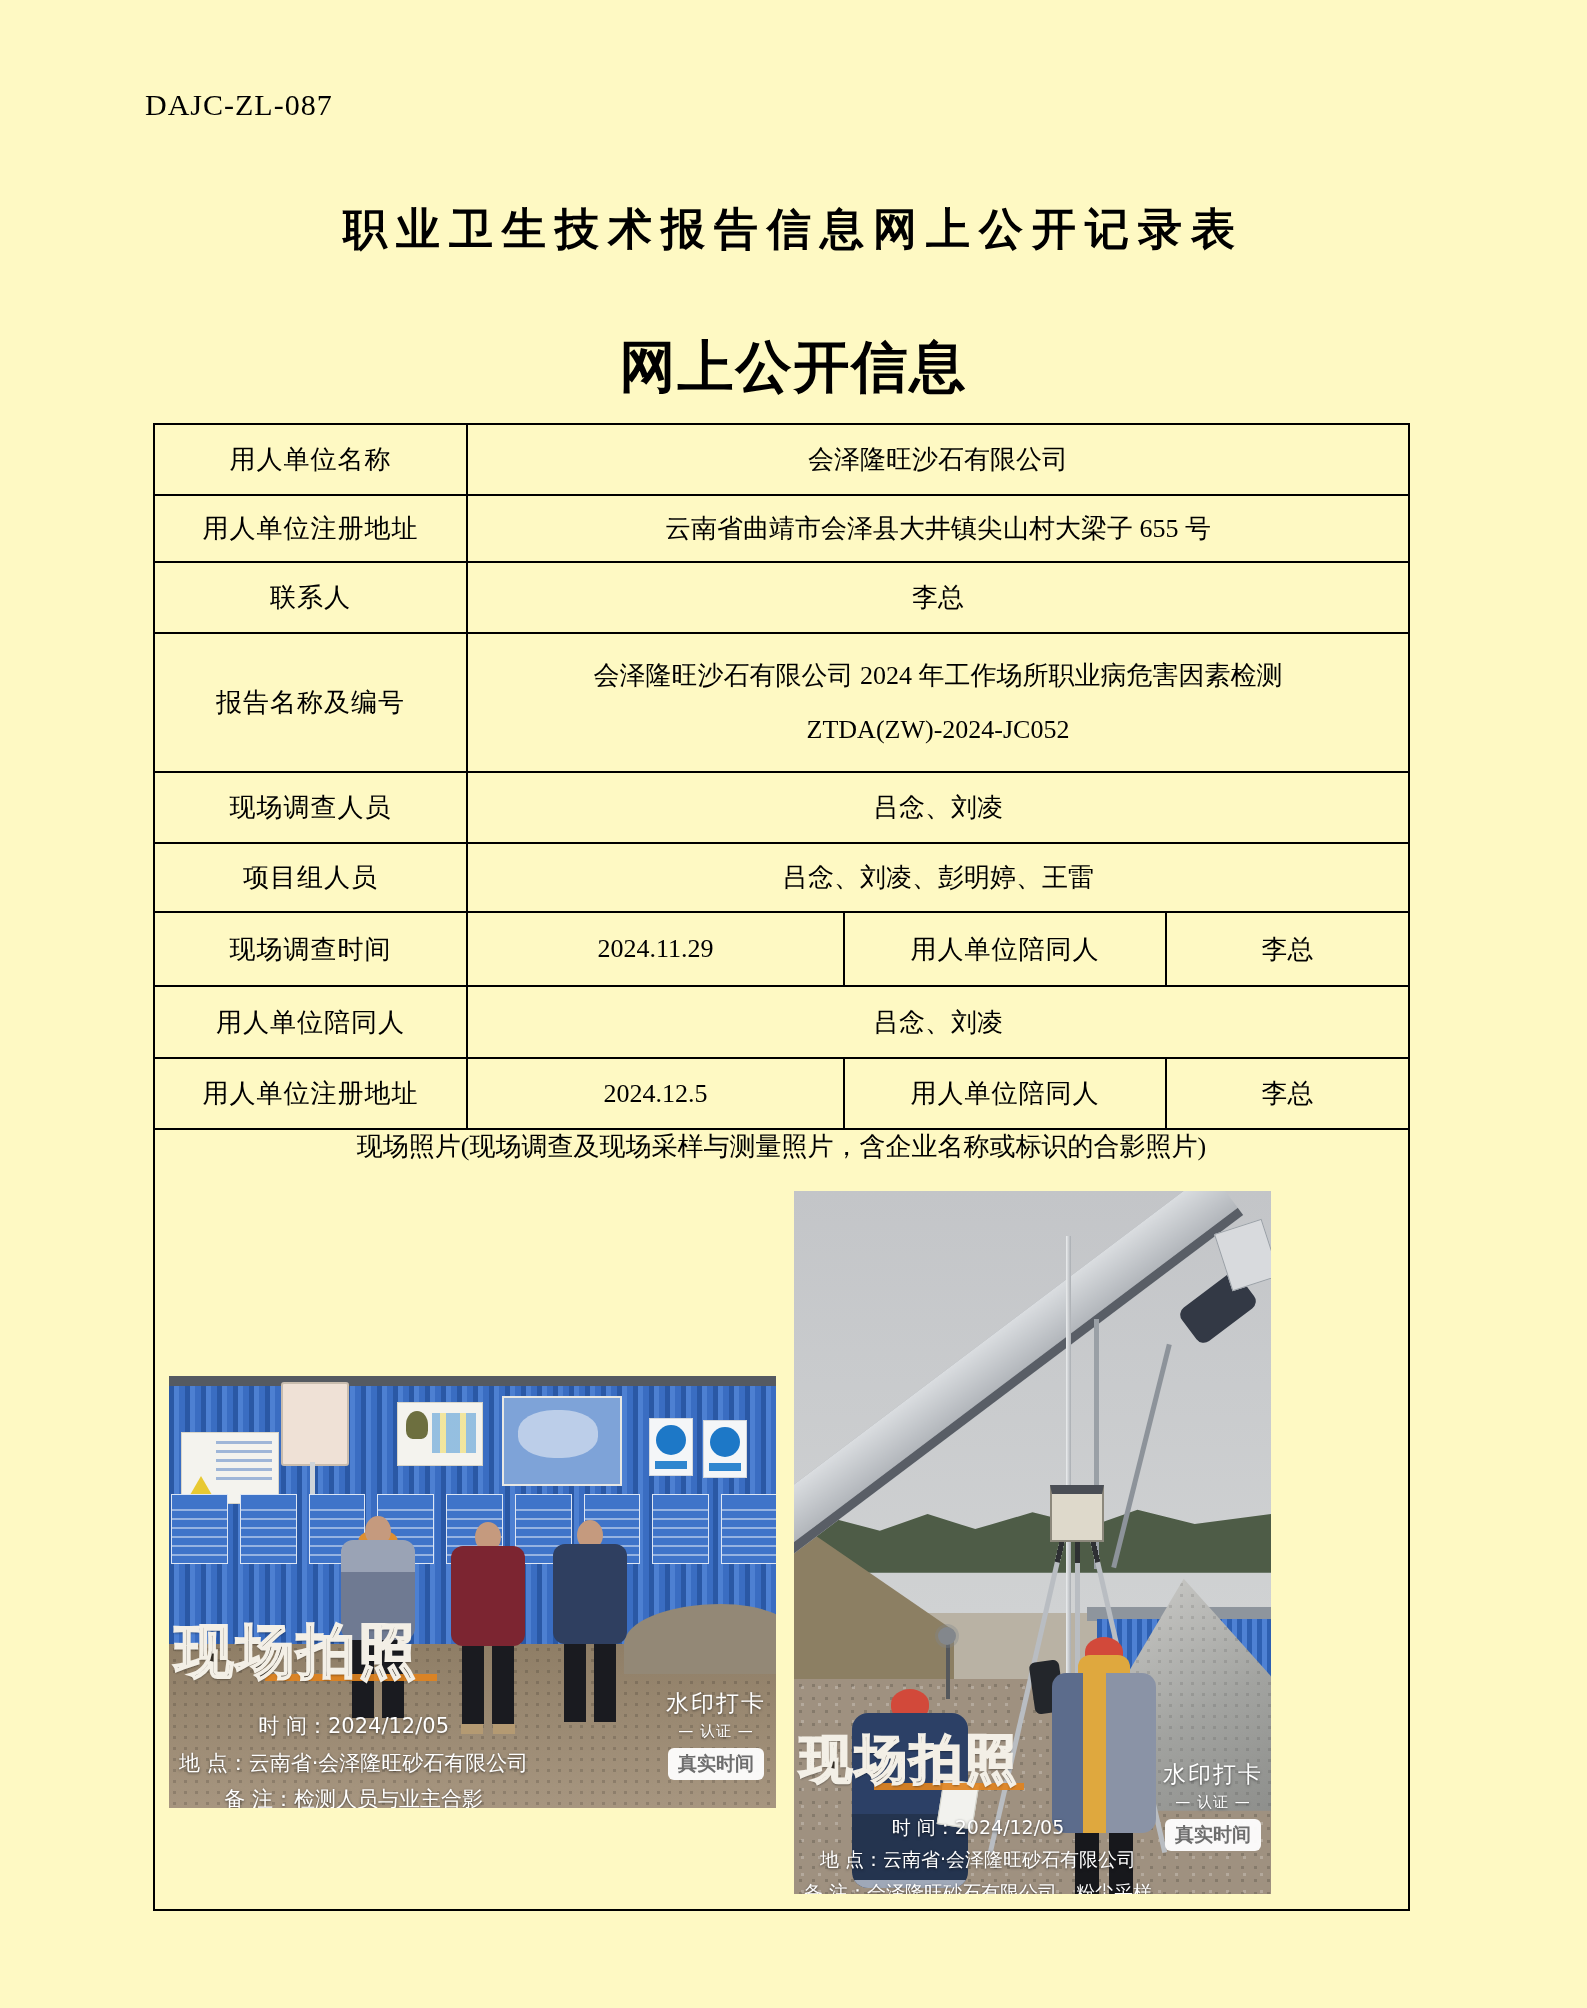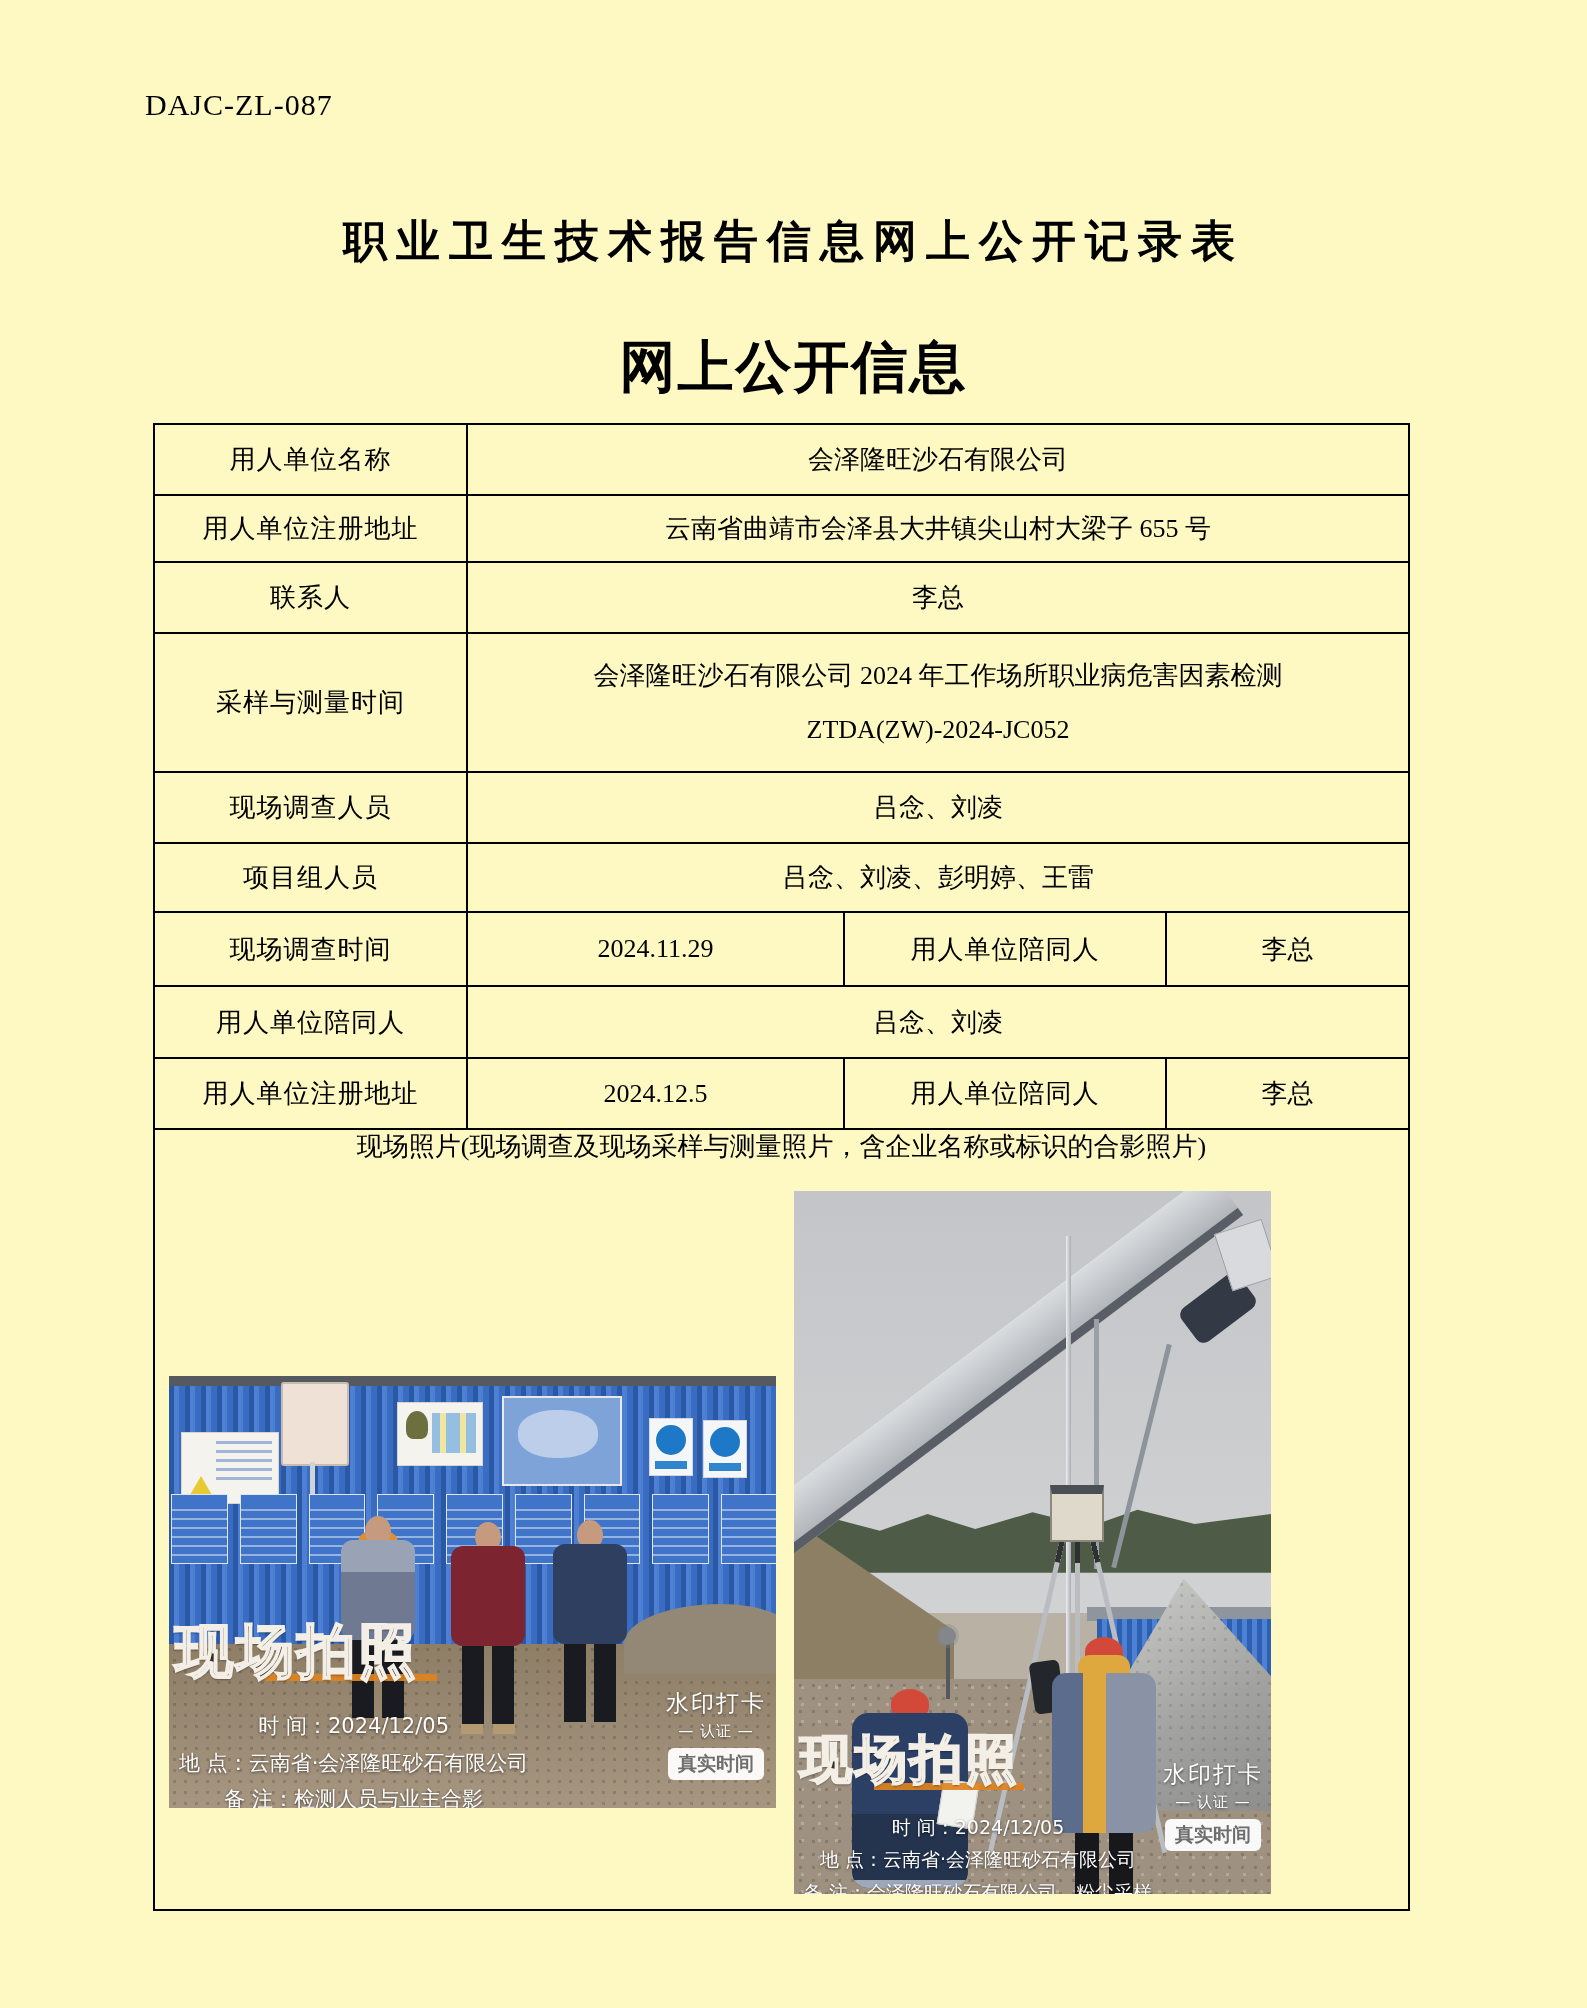--- a/index.html
+++ b/index.html
@@ -1,21 +1,21 @@
 <!DOCTYPE html>
 <html><head>
 <meta charset="utf-8">
 <style>
   html,body{margin:0;padding:0;background:#fff;}
   .page{position:relative;width:1587px;height:2008px;background:#fef9c3;color:#000;
         font-family:"Liberation Serif","DejaVu Serif",serif;overflow:hidden;}
 
   .doc-code{position:absolute;left:145px;top:88px;font-size:30px;letter-spacing:1px;}
   .doc-title{position:absolute;left:0;top:200px;width:100%;text-align:center;
-             font-size:44px;font-weight:bold;letter-spacing:9px;margin-top:12px;}
+             font-size:44px;font-weight:bold;letter-spacing:9px;}
   .doc-subtitle{position:absolute;left:0;top:330px;width:100%;text-align:center;
                 font-size:56px;font-weight:bold;letter-spacing:2px;}
 
   table.info{position:absolute;left:153px;top:423px;width:1255px;border-collapse:collapse;
              table-layout:fixed;}
   table.info td{border:2px solid #000;text-align:center;vertical-align:middle;
                 font-size:26px;padding:0 6px;overflow:hidden;}
   td.lbl{letter-spacing:1px;}
   td.two-line{line-height:2.05;}
   td.photos-cell{vertical-align:top;text-align:left;padding:12px 8px 0 8px;}
@@ -187,21 +187,21 @@
       </tr>
       <tr style="height:67px">
         <td class="lbl">用人单位注册地址</td>
         <td colspan="3">云南省曲靖市会泽县大井镇尖山村大梁子 655 号</td>
       </tr>
       <tr style="height:71px">
         <td class="lbl">联系人</td>
         <td colspan="3">李总</td>
       </tr>
       <tr style="height:139px">
-        <td class="lbl">采样与测量时间</td>
+        <td class="lbl">报告名称及编号</td>
         <td colspan="3" class="two-line">
           <div>会泽隆旺沙石有限公司 2024 年工作场所职业病危害因素检测</div>
           <div>ZTDA(ZW)-2024-JC052</div>
         </td>
       </tr>
       <tr style="height:71px">
         <td class="lbl">现场调查人员</td>
         <td colspan="3">吕念、刘凌</td>
       </tr>
       <tr style="height:69px">

